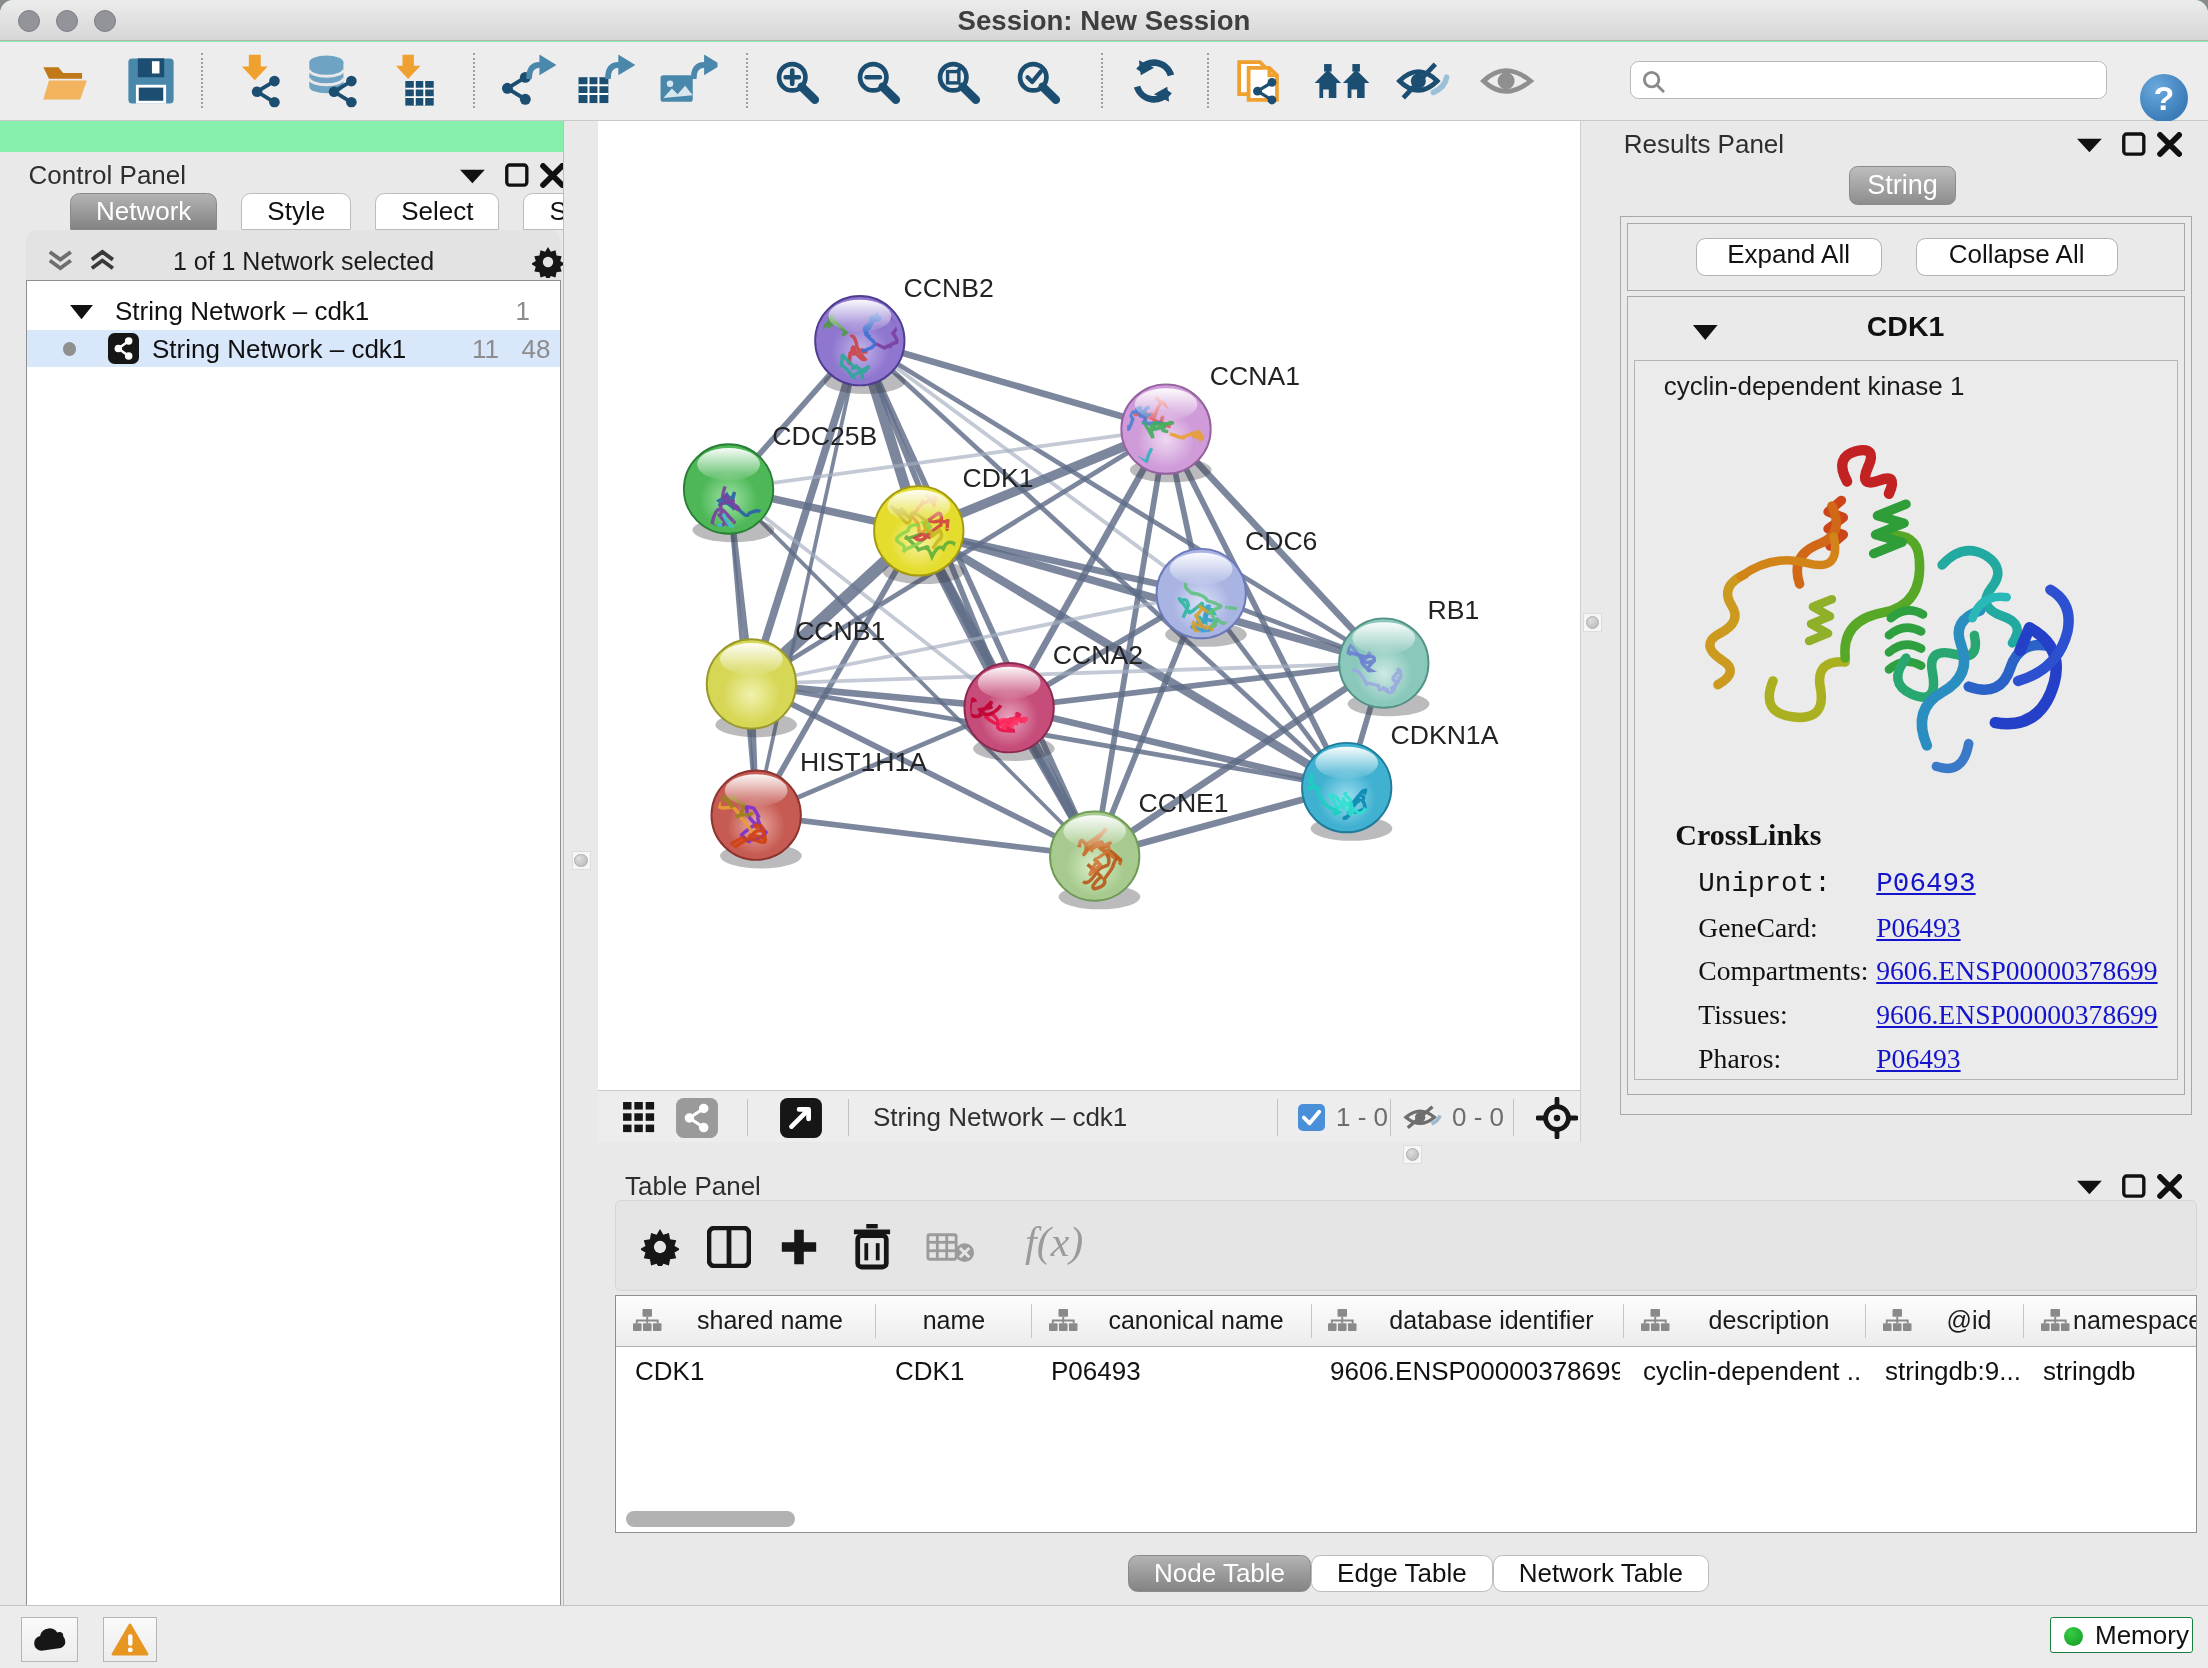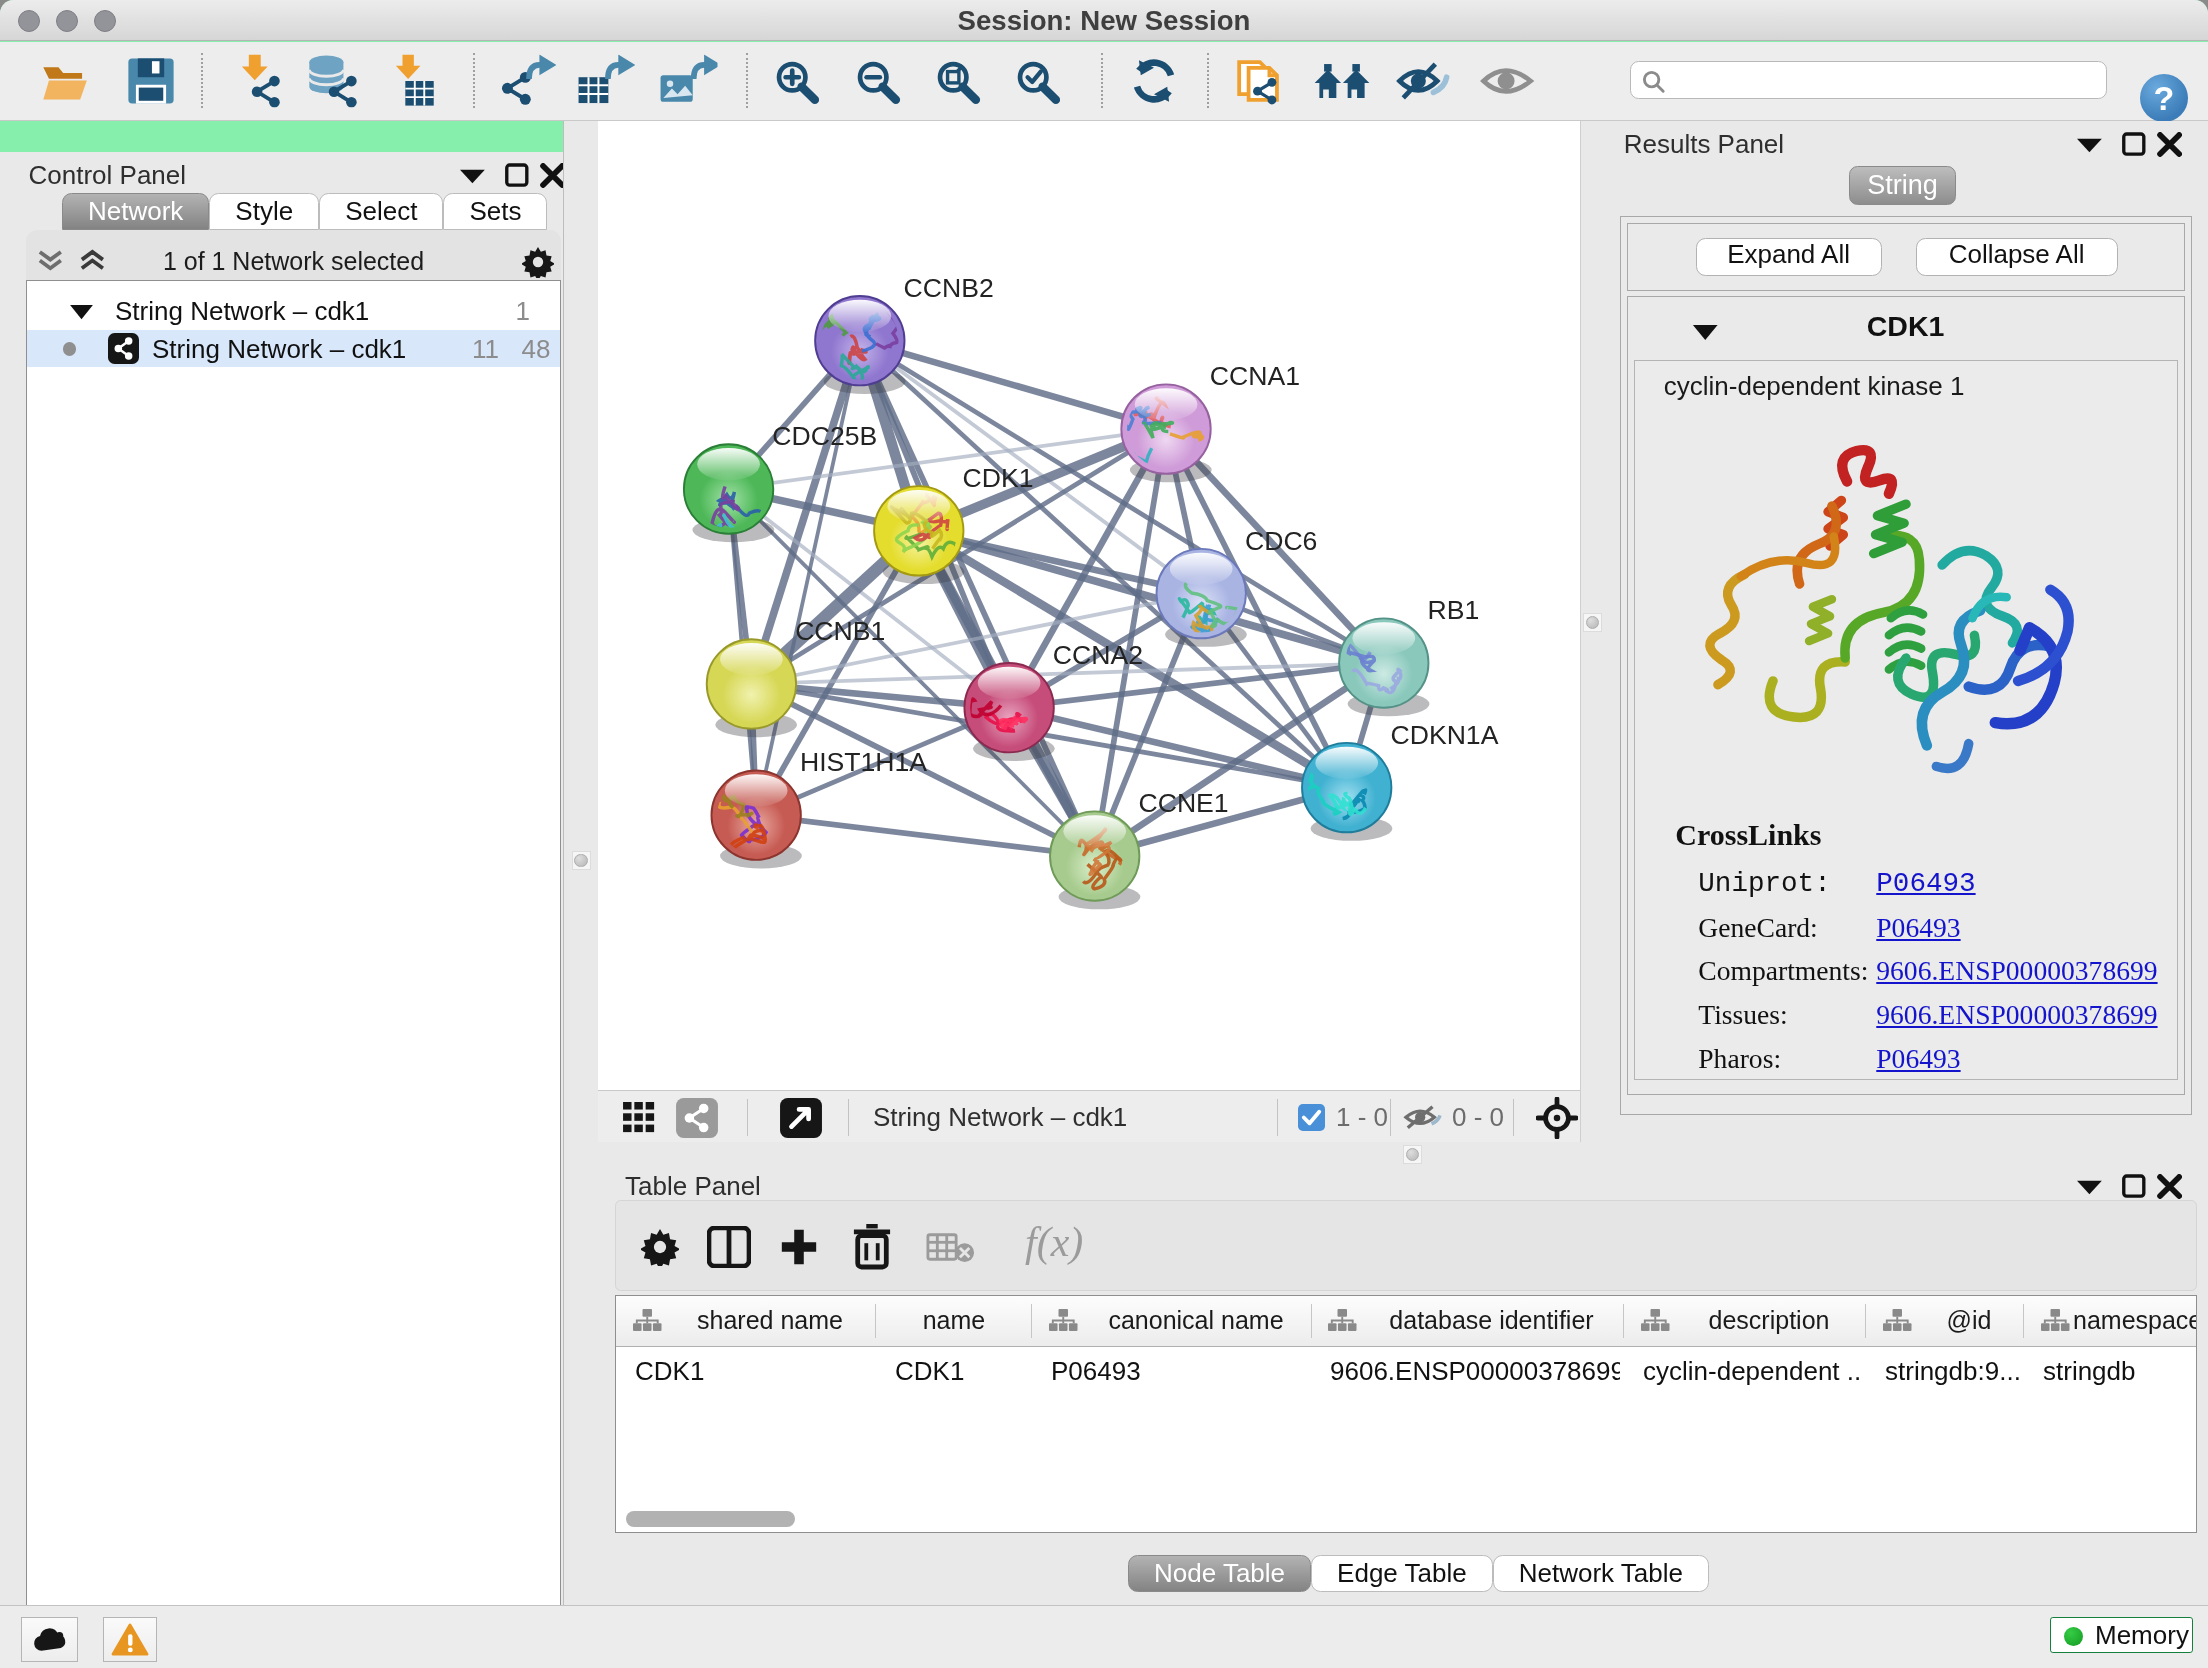--- a/index.html
+++ b/index.html
@@ -26,27 +26,27 @@
   .searchbox svg { position:absolute; left:9.5px; top:6.7px; }
   .help-btn { position:absolute; left:2140px; top:56px; width:48px; height:48px;
               transform:translateY(-50%); border-radius:50%;
               background:radial-gradient(circle at 35% 30%, #6aaade, #3c7cb8 70%);
               color:#fff; font-size:34px; font-weight:700; text-align:center; line-height:48px; }
   
   .panel-title { position:absolute; font-size:26px; color:#2e2e2e; }
   .panel-icons { position:absolute; }
   
   .control-panel { position:absolute; left:0; top:121px; width:563px; height:1485px; background:#e9e9e9;margin-top:31px; }
-  .cp-tabs { position:absolute; top:41px; left:62px; height:37px; display:flex; }
+  .cp-tabs { position:absolute; top:41px; left:70px; height:37px; display:flex;gap:24px; }
   .tab-btn { height:37px; padding:0 25px; font-size:26px; line-height:35px; text-align:center;
              background:#ffffff; border:1px solid #bcbcbc; border-radius:9.5px 9.5px 0 0; color:#111; }
   .tab-btn.sel { background:linear-gradient(#b3b3b3,#838383); color:#fff; border-color:#8a8a8a; }
   .cp-body { position:absolute; left:26px; top:78px; width:535px; height:1393px;
              background:#e3e3e3; border-radius:11.4px 11.4px 0 0; }
-  .cp-subheader { position:absolute; left:26px; top:90px; width:535px; height:38px; }
+  .cp-subheader { position:absolute; left:36px; top:90px; width:535px; height:38px; }
   .cp-subheader .summary { position:absolute; width:100%; text-align:center; font-size:25px; color:#1c1c1c; line-height:38px; }
   .cp-tree { position:absolute; left:26px; top:128px; width:535px; height:1328px;
              background:#ffffff; border:1.9px solid #8f8f8f; overflow:hidden; }
   .tree-row { position:absolute; left:0; width:100%; height:37px; font-size:26px; color:#111; }
   .tree-row .num { position:absolute; color:#8c8c8c; }
   
   .vsplit-l { position:absolute; left:563px; top:121px; width:35px; height:1485px;
               background:#e9e9e9; border-left:1px solid #bdbdbd; }
   .vsplit-r { position:absolute; left:1580px; top:121px; width:37px; height:1028px;
               background:#e9e9e9; border-left:1px solid #cfcfcf; }

